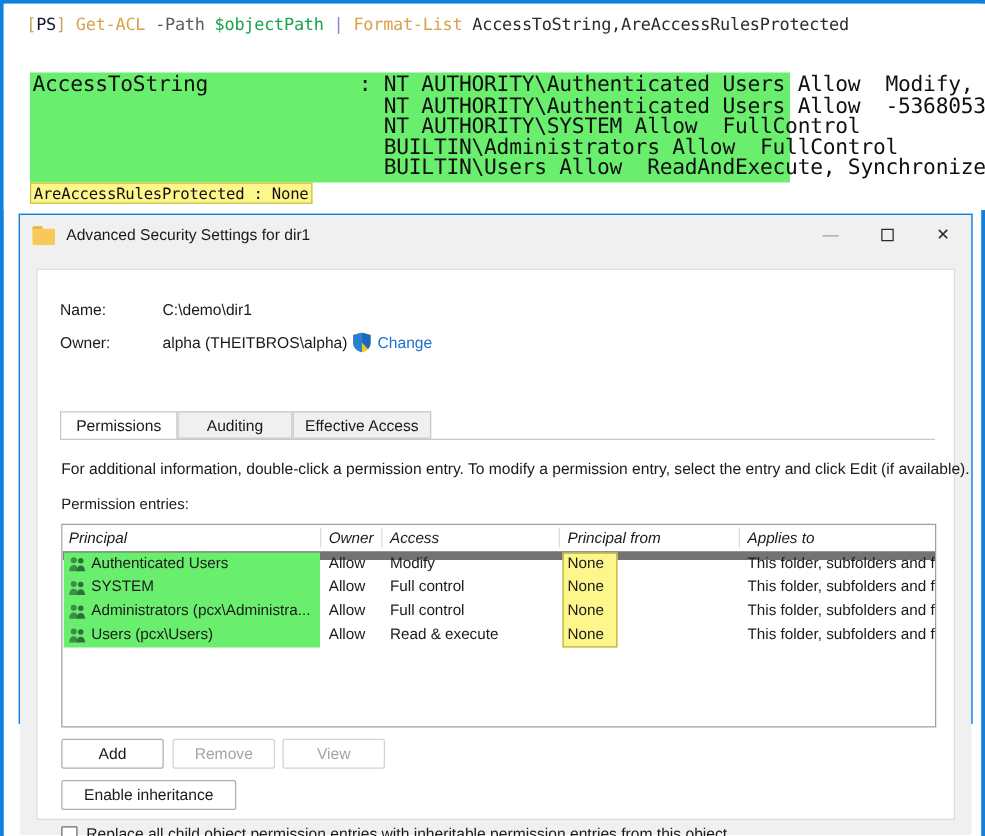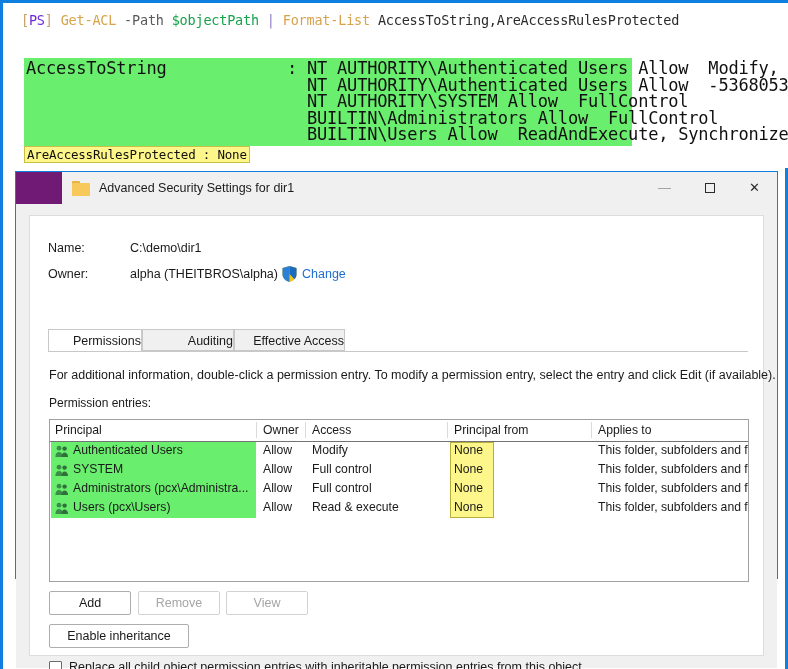--- a/index.html
+++ b/index.html
@@ -38,21 +38,21 @@
     position: absolute;
     left: 18px;
     top: 8px;
     font-family: "DejaVu Sans Mono", monospace;
     font-size: 13.5px;
     letter-spacing: -0.2px;
     white-space: pre;
     line-height: 18px;
   }
   .tok-bracket { color: #c8a165; }
-  .tok-ps      { color: #6d28d9; }
+  .tok-ps      { color: #0f172a; }
   .tok-cmd     { color: #d8a24a; }
   .tok-param   { color: #5a5a5a; }
   .tok-var     { color: #16a34a; }
   .tok-pipe    { color: #8e7dc9; }
   .tok-plain   { color: #2b2b2b; }
 
   #ps-output {
     position: absolute;
     left: 21px;
     top: 55px;
@@ -84,23 +84,22 @@
 
   
   #dialog {
     position: absolute;
     left: 12px;
     top: 168px;
     width: 763px;
     height: 408px;
     box-sizing: border-box;
     border: 1px solid #0f7fe0;
-    background: #701a75;
+    background: #3b82f6;
     font-family: "Liberation Sans", sans-serif;
-    padding-left: 46px;
   }
   #titlebar {
     position: relative;
     height: 32px;
     background: #f0f0f0;
     display: flex;
     align-items: center;
   }
   #folder-icon {
     margin-left: 10px;
@@ -189,21 +188,21 @@
     left: 18px; top: 113px;
     width: 700px; height: 23px;
   }
   .tab-item {
     position: absolute;
     top: 0;
     height: 22px;
     line-height: 22px;
     font-size: 12.5px;
     color: #1a1a1a;
-    text-align: right;
+    text-align: center;
     box-sizing: border-box;
     border: 1px solid #c8c8c8;
     background: #f0f0f0;
   }
   .tab-item.active {
     background: #ffffff;
     border-bottom: 1px solid #ffffff;
     height: 23px;
   }
   #tab-0 { left: 0;    width: 94px; }
@@ -237,21 +236,22 @@
     width: 700px; height: 163px;
     border: 1px solid #a0a0a0;
     background: #ffffff;
     box-sizing: border-box;
     overflow: hidden;
   }
   #table-header {
     position: relative;
     height: 21px;
     background: #ffffff;
-    border-bottom: 1px solid #737373;
+    border-bottom: 7px solid #737373;
+    font-style: italic;
   }
   .th {
     position: absolute;
     top: 3px;
     font-size: 12.2px;
     color: #1a1a1a;
     white-space: nowrap;
   }
   .th-sep {
     position: absolute;

